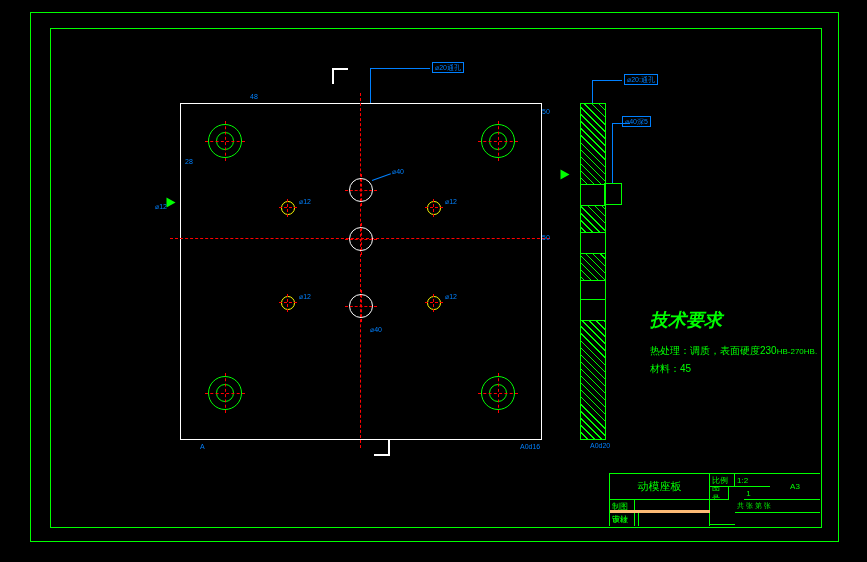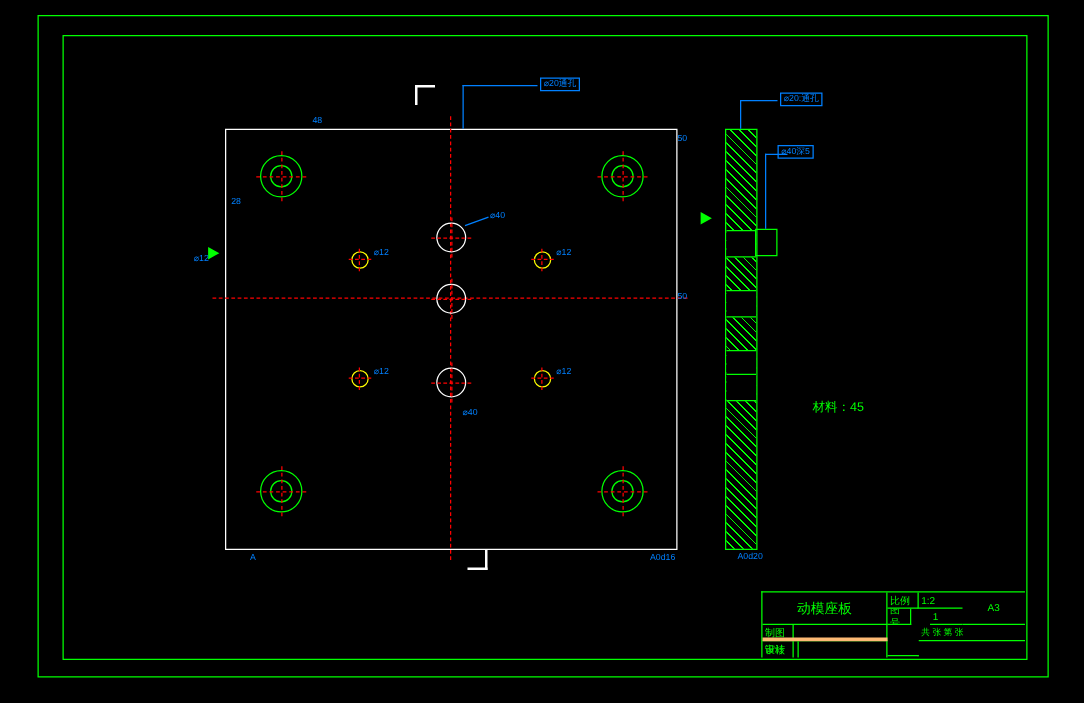--- a/index.html
+++ b/index.html
@@ -279,21 +279,25 @@
   <div class="dim-txt" style="left:135px; top:130px;">28</div>
   <div class="dim-txt" style="left:105px; top:175px;">⌀12</div>
   <div class="dim-txt" style="left:150px; top:415px;">A</div>
   <div class="dim-txt" style="left:470px; top:415px;">A0d16</div>
   <div class="dim-txt" style="left:492px; top:80px;">50</div>
   <div class="dim-txt" style="left:492px; top:206px;">50</div>
   <div class="dim-txt" style="left:320px; top:298px;">⌀40</div>
   <div class="dim-txt" style="left:540px; top:414px;">A0d20</div>
 
   <div class="req" style="left:600px; top:280px; width:170px;">
+    <div class="title">技术要求</div>
     <div class="lines">
+      <div>
+        <span>热处理：调质，表面硬度230</span><span class="small">HB-270HB.</span>
+      </div>
       <div>材料：45</div>
     </div>
   </div>
 
   <div class="titleblock">
     <div class="row" style="height:26px;">
       <div class="cell part-name" style="width:100px;">动模座板</div>
       <div style="width:60px; display:flex; flex-direction:column;">
         <div style="display:flex; height:13px;">
           <div class="cell" style="width:25px;">比例</div>

